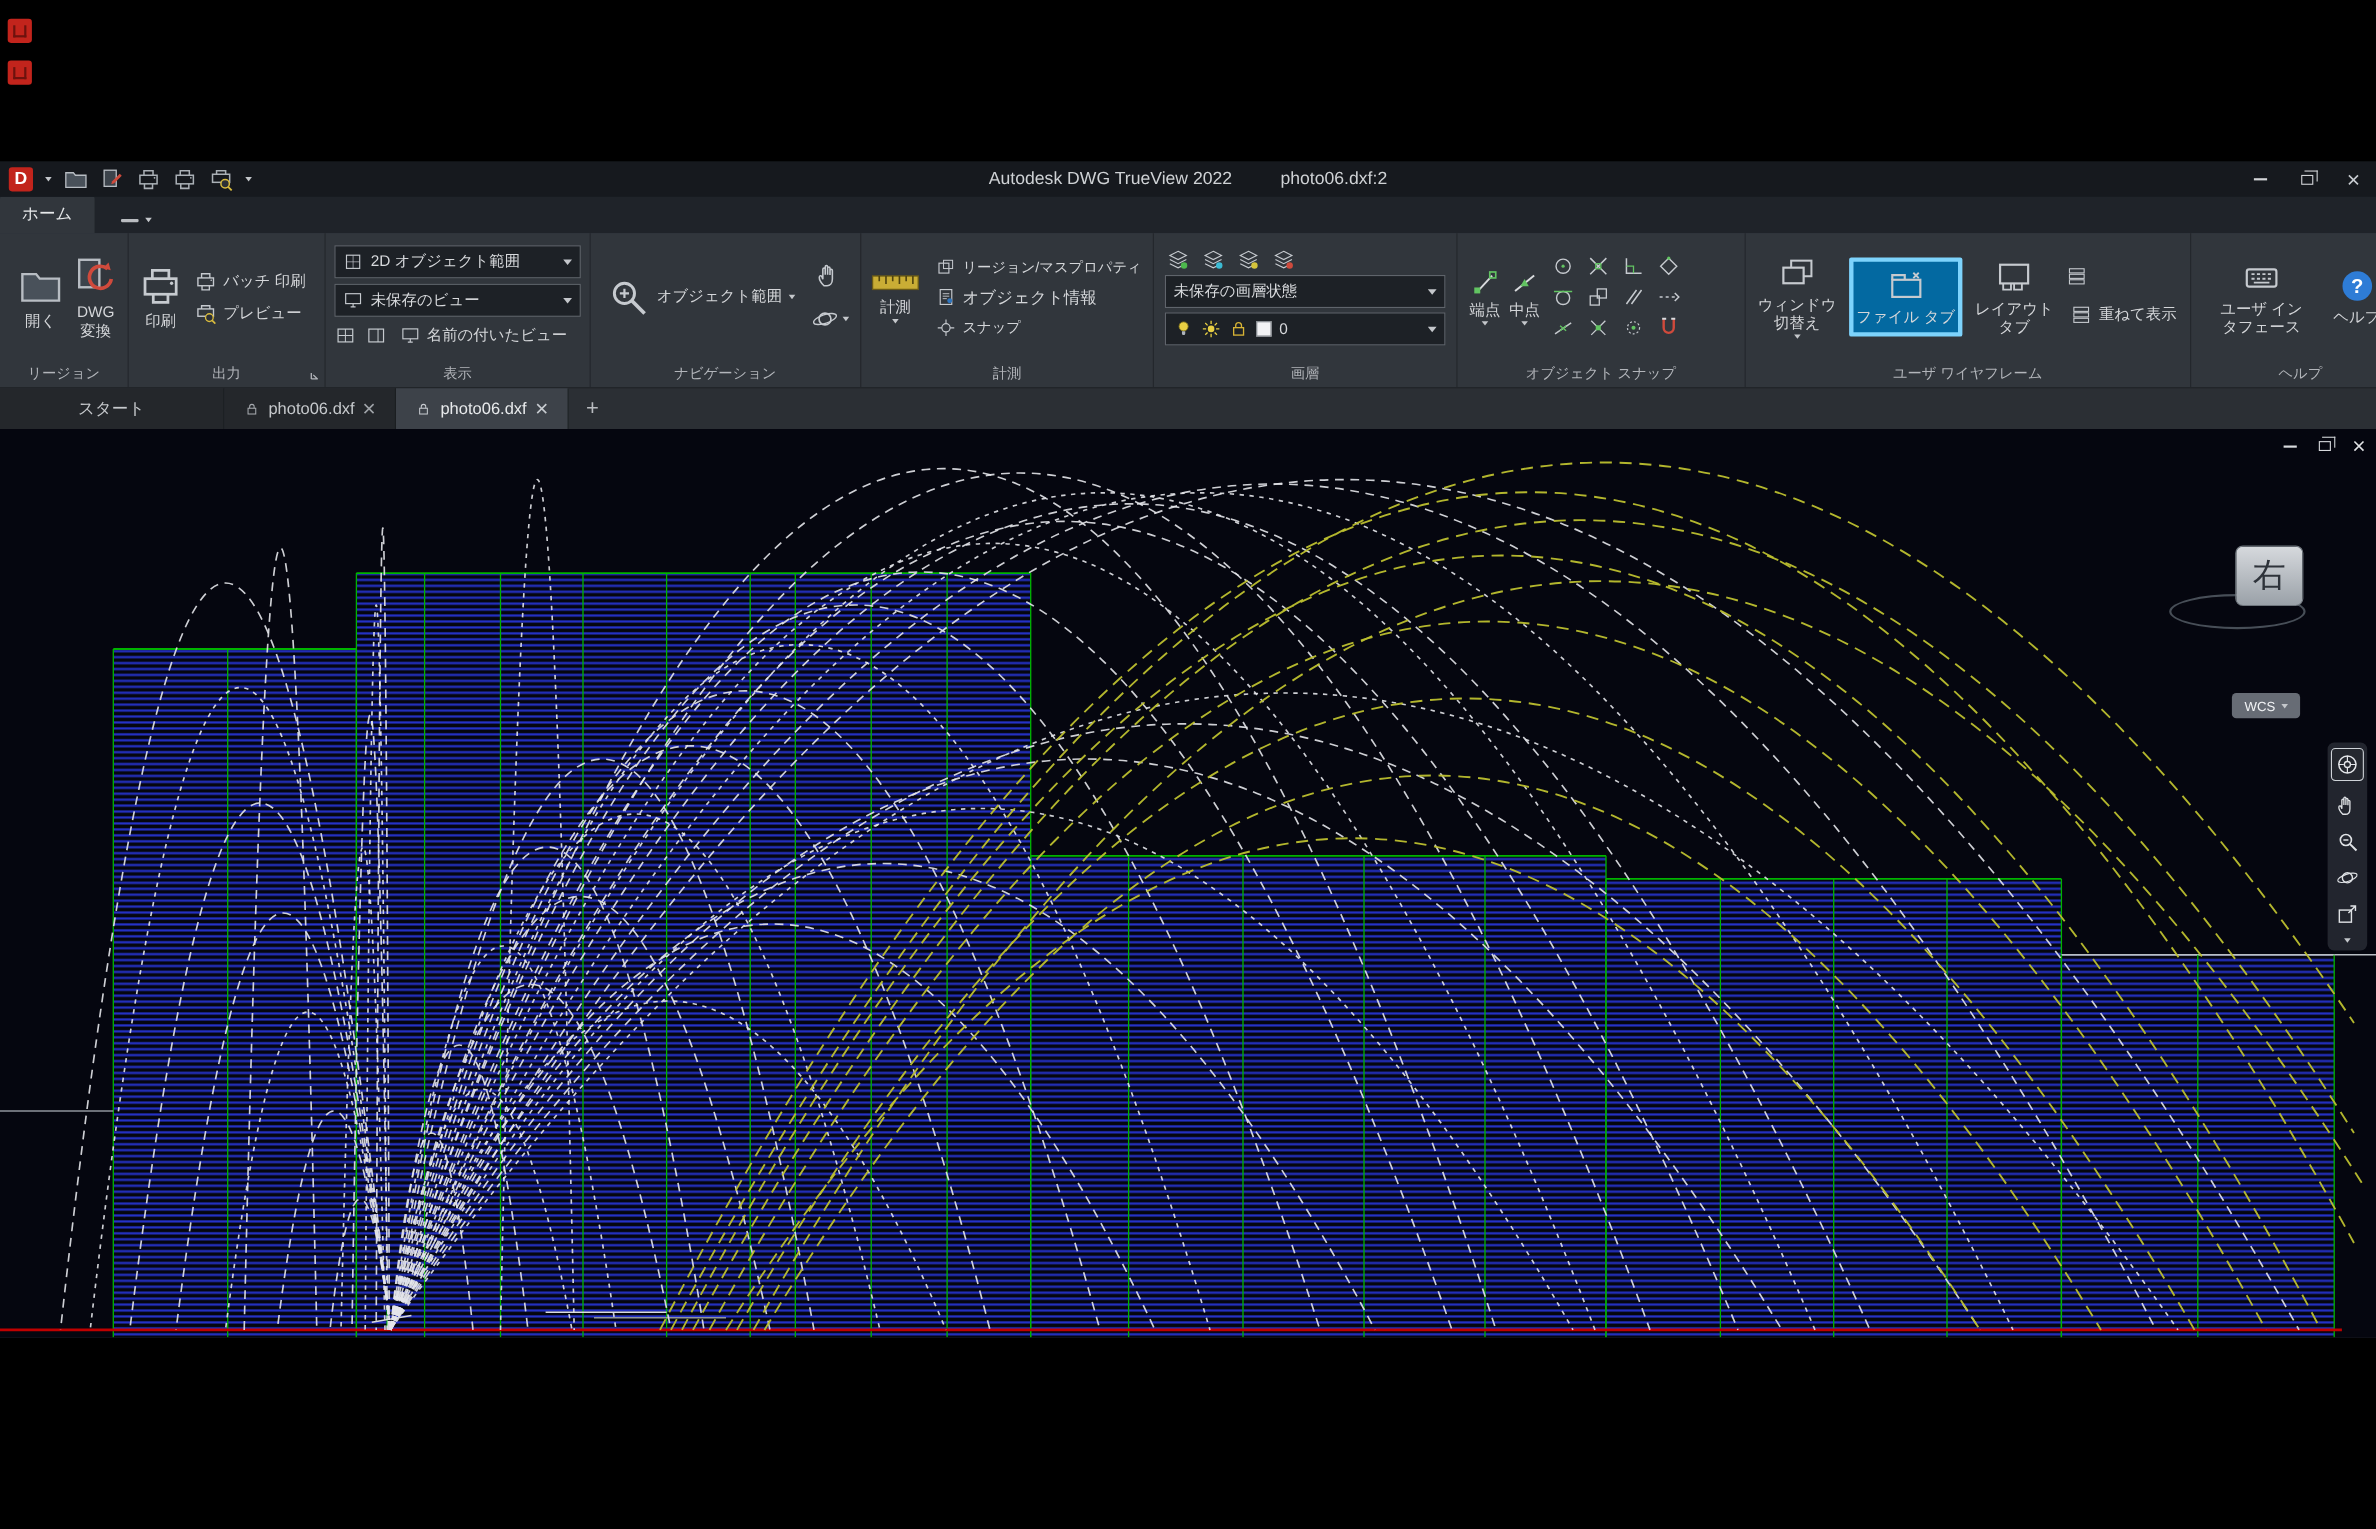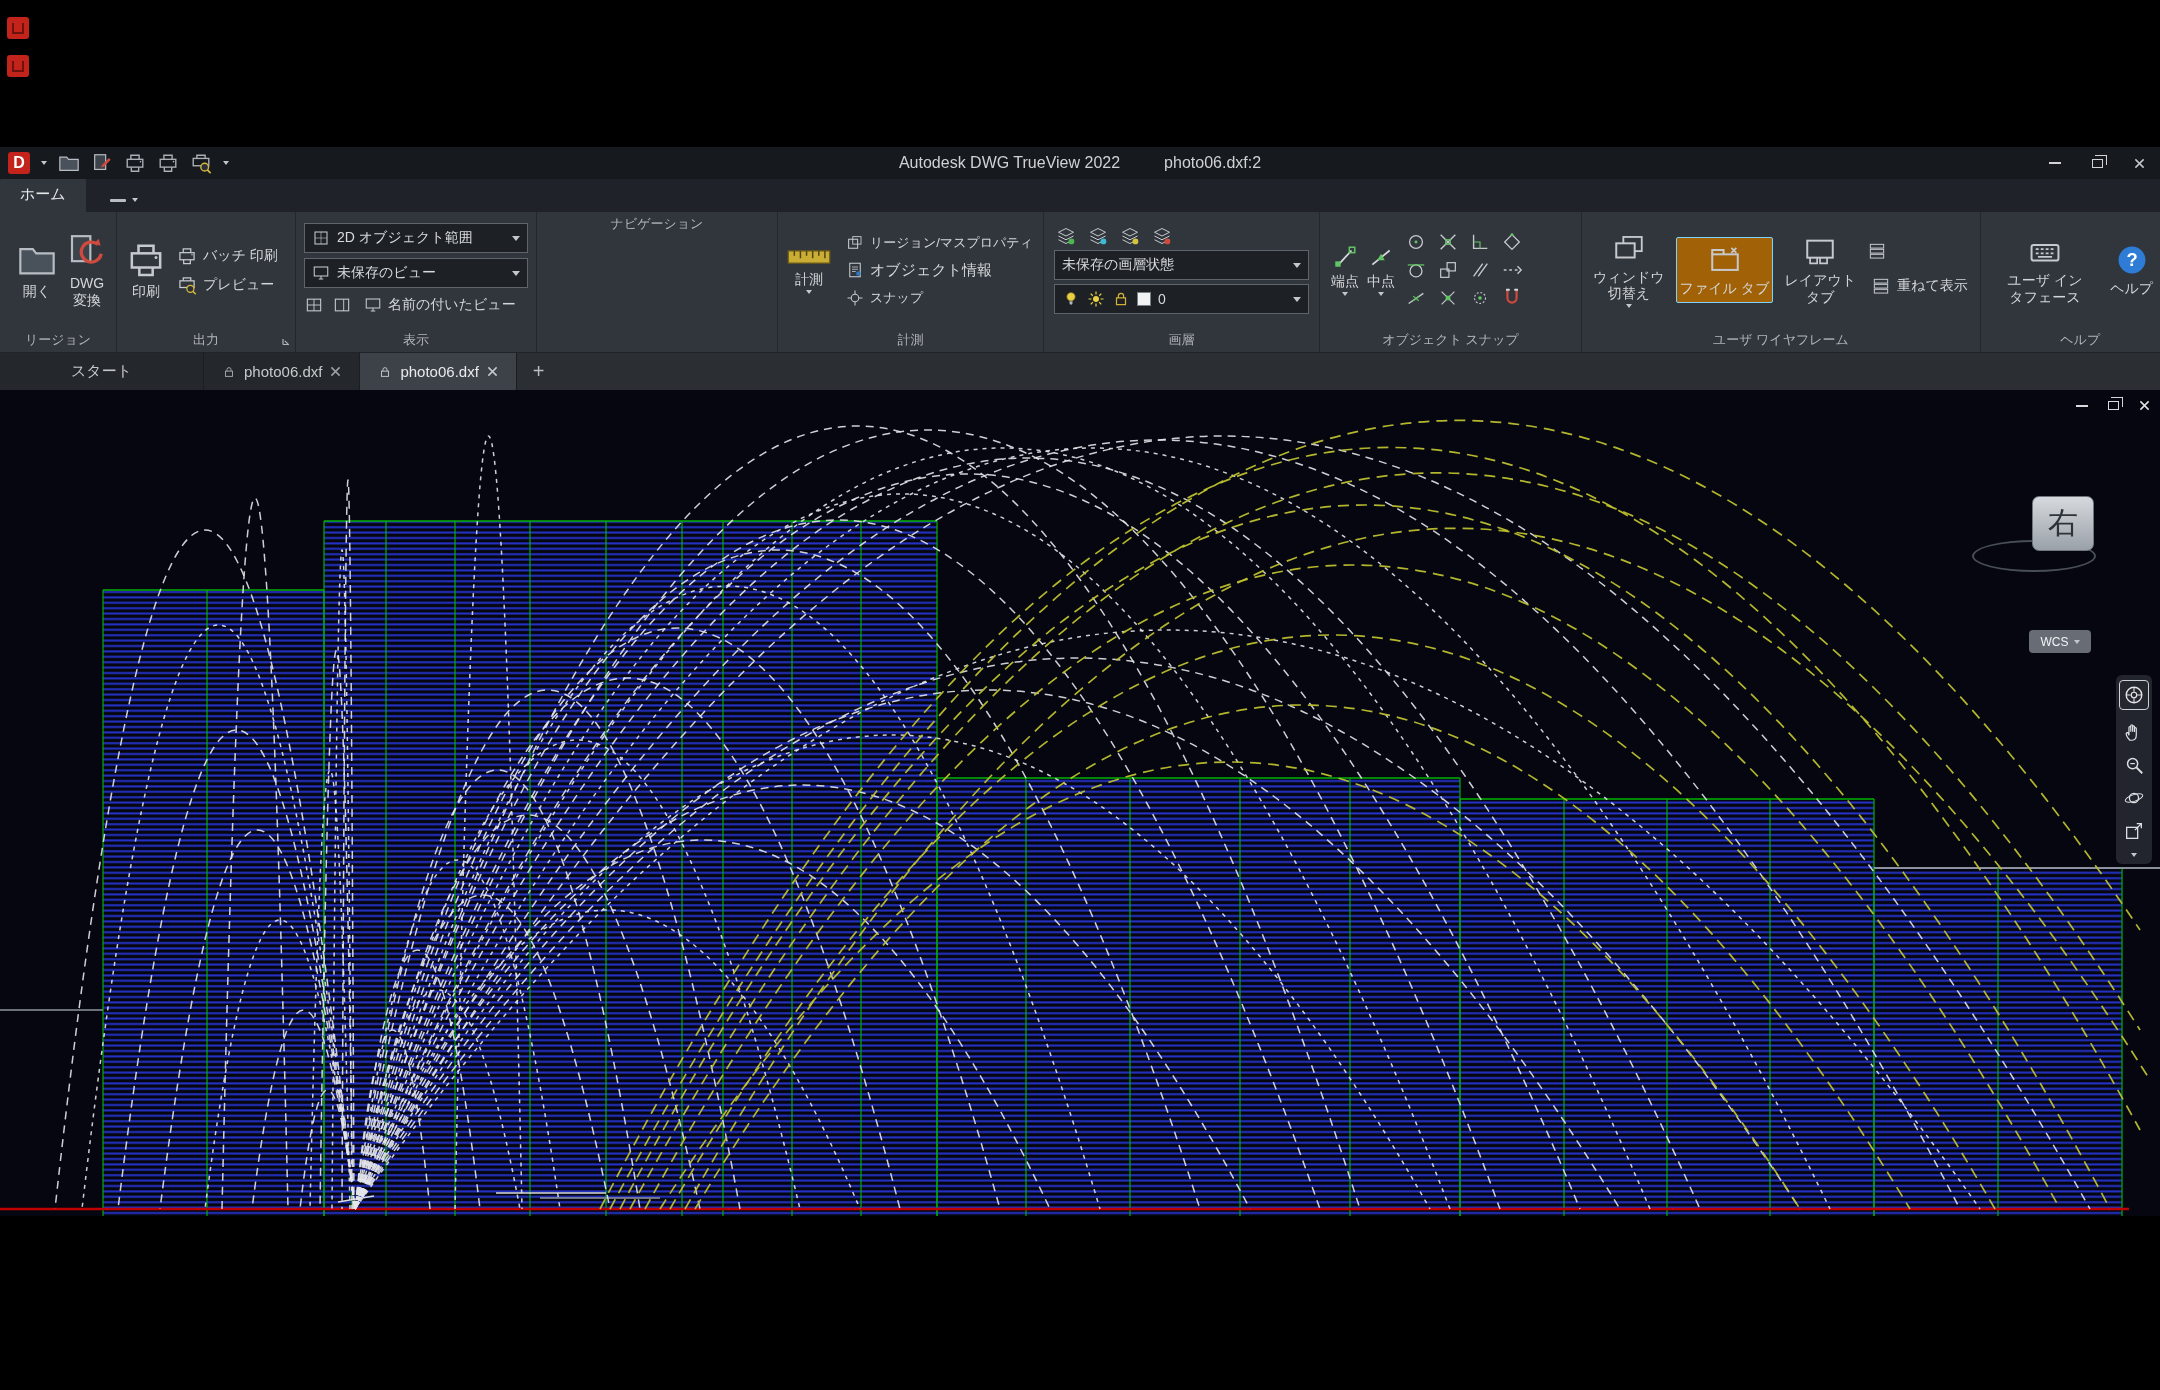--- a/index.html
+++ b/index.html
@@ -32,21 +32,21 @@
   .ribbon{height:140px;display:flex;background:#31363c;flex:0 0 140px}
   .panel{display:flex;flex-direction:column;border-right:1px solid #23262b}
   .pcontent{flex:1;display:flex;align-items:center;padding:4px 6px;gap:4px;overflow:hidden}
   .plabel{height:24px;display:flex;align-items:center;justify-content:center;font-size:13px;color:#b2b5ba;position:relative;white-space:nowrap}
   .launcher{position:absolute;right:4px;bottom:5px}
   .bigbtn{display:flex;flex-direction:column;align-items:center;justify-content:flex-start;gap:3px;padding:5px 3px;font-size:14px;color:#d4d6d9;text-align:center;line-height:1.15;white-space:nowrap}
   .smallbtn{display:flex;align-items:center;gap:6px;font-size:14px;color:#d4d6d9;padding:3px 4px;white-space:nowrap}
   .vcol{display:flex;flex-direction:column;justify-content:center;gap:3px}
   .drop{height:30px;background:#1d2126;border:1px solid #5f646b;display:flex;align-items:center;padding:0 7px;font-size:14px;color:#d8dadd;gap:7px;white-space:nowrap}
   .drop .grow{flex:1}
-  .hl{border:1px solid #7dd3fc;background:#a16207;border-radius:2px}
+  .hl{border:4px solid #7dd3fc;background:#0369a1;border-radius:2px}
   .swatch{width:14px;height:14px;background:#f2f3f5;border:1px solid #7a7f85}
   .snapgrid{display:grid;grid-template-columns:repeat(4,32px);grid-auto-rows:28px;align-items:center;justify-items:center}
   .ic{display:block;color:#c6cacf}
   .ic.dim{color:#aab0b6}
   .w18{width:18px;height:18px}.w20{width:20px;height:20px}.w22{width:22px;height:22px}
   .w26{width:26px;height:26px}.w34{width:34px;height:34px}.w40{width:40px;height:40px}
 
   
   .filetabs{height:38px;background:#2b2f34;display:flex;align-items:stretch;border-top:1px solid #202327;flex:0 0 38px}
   .ftab{display:flex;align-items:center;gap:8px;padding:0 18px;font-size:15px;color:#c6c9cc;background:#24272b;border-right:1px solid #1b1e21}
@@ -405,20 +405,40 @@
               <span>名前の付いたビュー</span>
             </div>
           </div>
         </div>
         <div class="plabel">
             <span>表示</span>
           </div>
       </div>
 
       <div class="panel" style="flex:0 0 241px">
+        <div class="pcontent" style="gap:10px;padding:4px 10px">
+          <div class="smallbtn" style="flex:1">
+            <svg class="ic w40">
+                <use href="#i-zoomext"></use>
+              </svg>
+            <span>オブジェクト範囲</span>
+            <span class="caret sm"></span>
+          </div>
+          <div class="vcol" style="gap:14px;align-items:center">
+            <svg class="ic w26">
+                <use href="#i-hand"></use>
+              </svg>
+            <div style="display:flex;align-items:center;gap:3px">
+              <svg class="ic w26">
+                  <use href="#i-orbit"></use>
+                </svg>
+              <span class="caret sm"></span>
+            </div>
+          </div>
+        </div>
         <div class="plabel">
             <span>ナビゲーション</span>
           </div>
       </div>
 
       <div class="panel" style="flex:0 0 248px">
         <div class="pcontent" style="gap:8px">
           <div class="bigbtn">
             <svg class="ic" style="width:44px;height:22px">
                 <use href="#i-ruler"></use>

